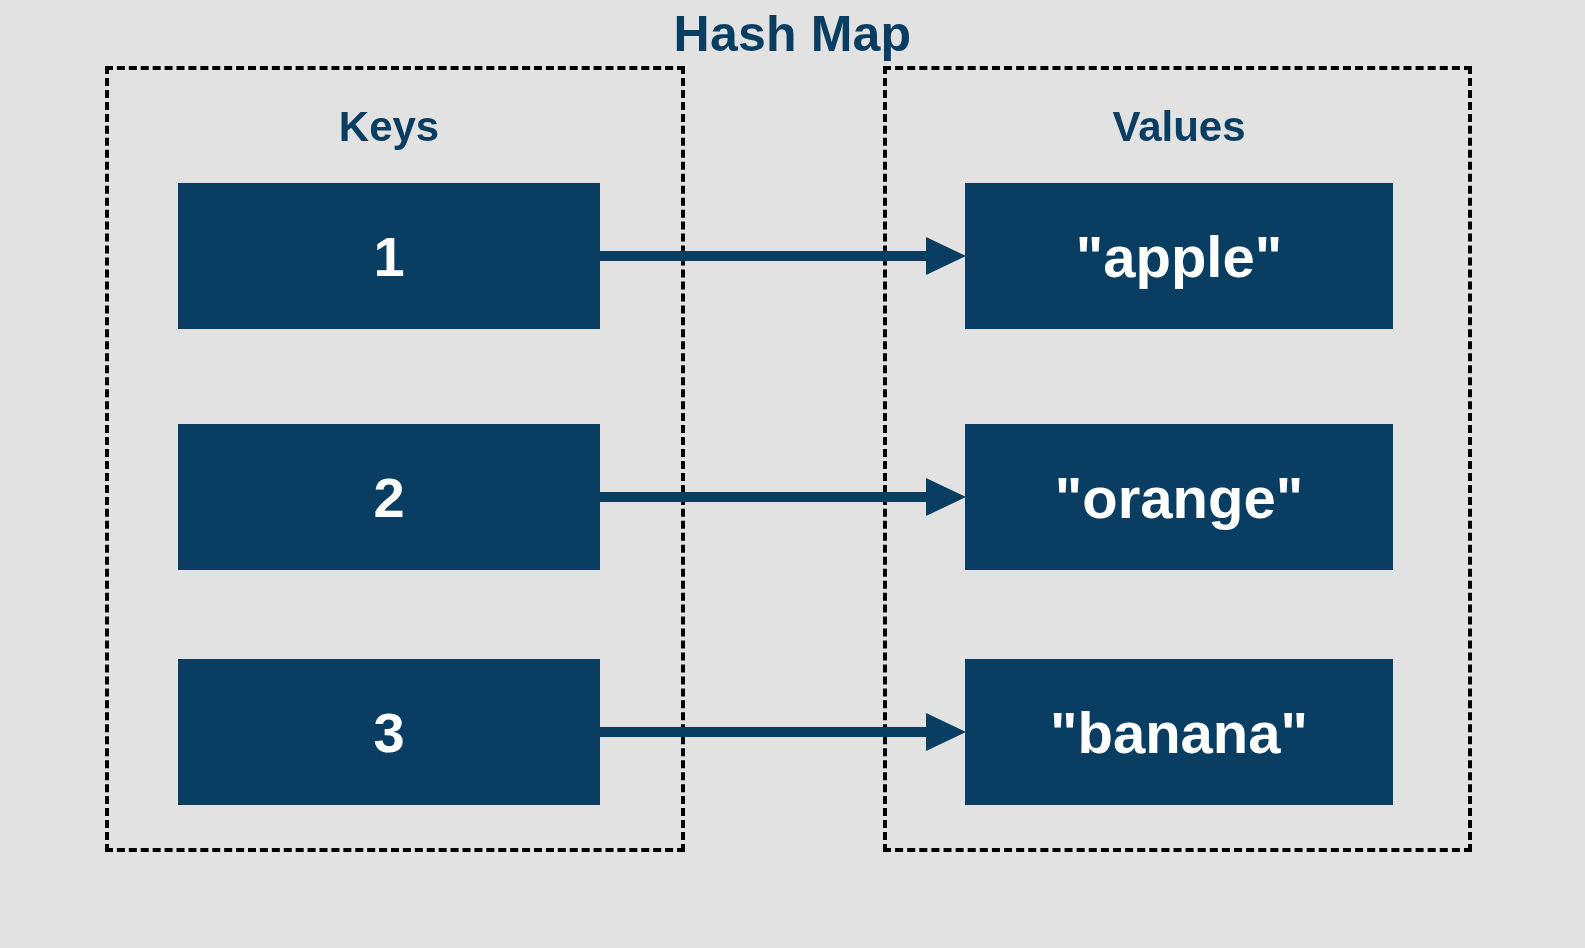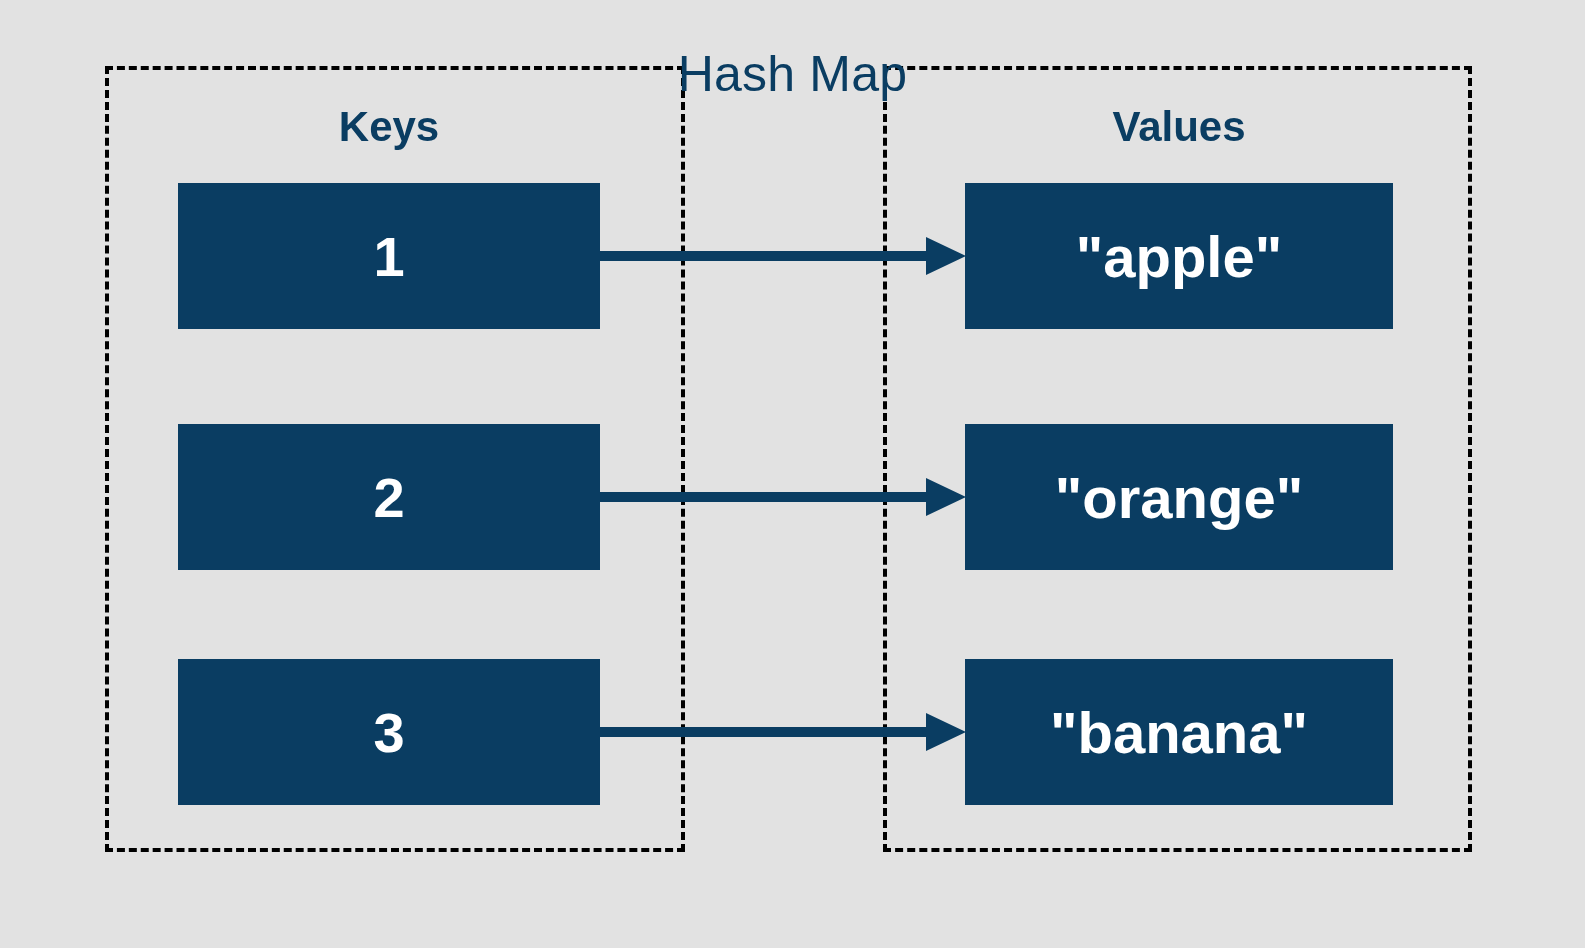--- a/index.html
+++ b/index.html
@@ -20,25 +20,24 @@
   }
 
   
   .diagram-title {
     position: absolute;
     left: 0;
     top: 5px;
     width: 1585px;
     text-align: center;
     font-size: 50px;
-    font-weight: normal;
+    font-weight: bold;
     color: #0a3d62;
     letter-spacing: 0.2px;
     z-index: 6;
-    margin-top: 40px;
   }
 
   
   .panel {
     position: absolute;
     box-sizing: border-box;
     border: 4px dashed #000000;
     background: transparent;
     z-index: 1;
   }

